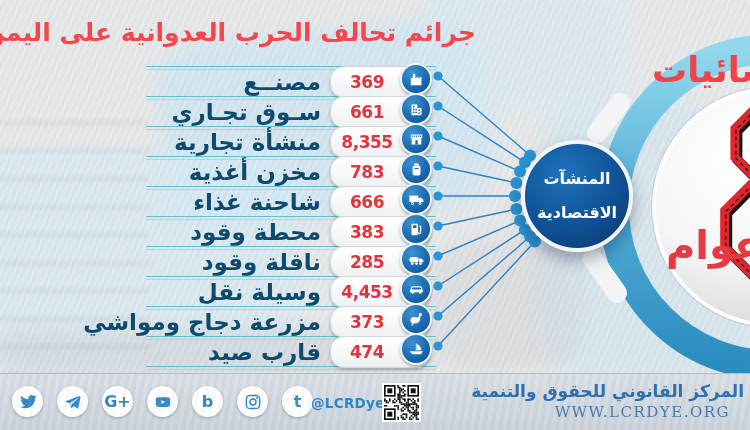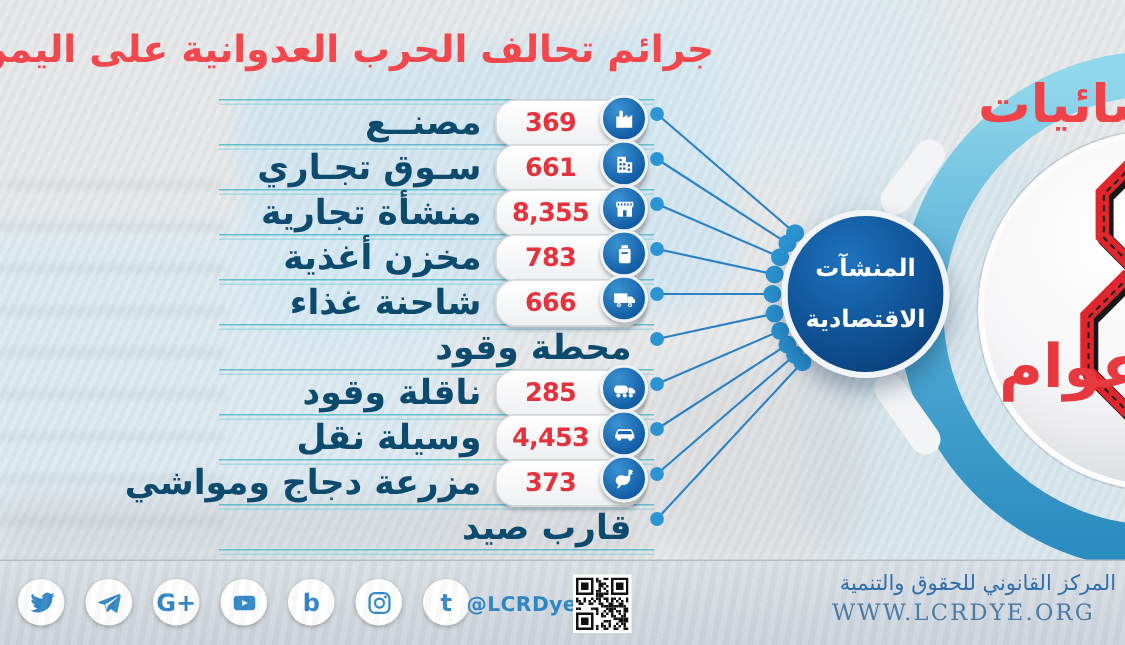--- a/index.html
+++ b/index.html
@@ -49,21 +49,21 @@
   #footer::after{content:"";position:absolute;inset:0;pointer-events:none;
        background:repeating-linear-gradient(100deg,rgba(255,255,255,.06) 0 4px,rgba(110,118,126,.05) 4px 8px);}
   #social{position:absolute;left:12px;top:12px;display:flex;gap:14px;align-items:center;}
   .soc{width:31px;height:31px;border-radius:50%;background:#fff;box-shadow:0 1px 3px rgba(0,0,0,.28);
        display:flex;align-items:center;justify-content:center;color:#2f86c5;font-weight:bold;font-size:16px;line-height:1;}
   .soc svg{width:18px;height:18px;display:block;}
   #handle{position:absolute;left:311px;top:21px;color:#2f86c5;font-weight:bold;font-size:13.5px;letter-spacing:.3px;z-index:5;}
   #qr{position:absolute;left:382px;top:9px;width:39px;height:39px;background:#fff;padding:2px;box-sizing:border-box;z-index:5;}
   #qr svg{width:100%;height:100%;display:block;}
   #org{position:absolute;right:6px;top:7px;text-align:right;z-index:5;}
-  #org .name{font-size:14px;font-weight:normal;color:#2e6fad;white-space:nowrap;}
+  #org .name{font-size:17px;font-weight:bold;color:#2e6fad;white-space:nowrap;}
   #org .site{font-family:"DejaVu Serif",serif;font-size:15px;color:#4a7ba6;letter-spacing:1.5px;margin-top:2px;padding-right:14px;text-align:right;}
 </style>
 </head>
 <body>
 
 <div id="stage">
   <div class="patch p1"></div>
   <div class="patch p2"></div>
   <div class="patch p3"></div>
   <div class="patch p4"></div>
@@ -227,20 +227,30 @@
               <circle fill="#fff" cx="6.5" cy="17.5" r="2"></circle>
               <circle fill="#fff" cx="17" cy="17.5" r="2"></circle>
               <circle fill="#1665ae" cx="6.5" cy="17.5" r=".8"></circle>
               <circle fill="#1665ae" cx="17" cy="17.5" r=".8"></circle>
             </svg>
           </span>
         </div>
       </div>
       <div class="row">
         <span class="rlabel" dir="rtl">محطة وقود</span>
+        <div class="pill">
+          <span class="num">383</span>
+          <span class="icircle">
+            <svg viewBox="0 0 24 24">
+              <rect fill="#fff" x="5" y="4" width="9" height="16" rx="1.2"></rect>
+              <rect fill="#1665ae" x="7" y="6" width="5" height="4"></rect>
+              <path fill="none" stroke="#fff" stroke-width="1.8" d="M16 7.5h1.8v8.5a1.9 1.9 0 0 1-3.8 0"></path>
+            </svg>
+          </span>
+        </div>
       </div>
       <div class="row">
         <span class="rlabel" dir="rtl">ناقلة وقود</span>
         <div class="pill">
           <span class="num">285</span>
           <span class="icircle">
             <svg viewBox="0 0 24 24">
               <rect fill="#fff" x="2" y="8.5" width="13" height="7.5" rx="3.7"></rect>
               <path fill="#fff" d="M15.5 10.5h3.4l2.9 3v2.5h-6.3z"></path>
               <circle fill="#fff" cx="6" cy="17.8" r="1.9"></circle>
@@ -268,20 +278,30 @@
           <span class="num">373</span>
           <span class="icircle">
             <svg viewBox="0 0 24 24">
               <path fill="#fff" d="M15.5 3.6c.5-1 1.8-1.1 2.4-.2.9-.3 1.9.5 1.7 1.5l-1.3.6 1.2.8c-.2.9-1.2 1.4-2 1.1l-.4 1.4c.5 3-.4 5.8-2.7 7.4-1.5 1-3.4 1.4-5.4 1.2L6 20.5H4.6l1.5-3.3c-1.7-1-2.8-2.6-2.6-4.6.3-2.8 2.9-4.6 5.7-4.3 2.4.2 4.3 1.7 6.3-.1z"></path>
             </svg>
           </span>
         </div>
       </div>
       <div class="row">
         <span class="rlabel" dir="rtl">قارب صيد</span>
+        <div class="pill">
+          <span class="num">474</span>
+          <span class="icircle">
+            <svg viewBox="0 0 24 24">
+              <path fill="#fff" d="M2.5 14.5h19l-3.6 4.3H6z"></path>
+              <path fill="#fff" d="M12.3 4.2c3.8 1.2 6.3 4.6 6.6 8.8h-6.6z"></path>
+              <rect fill="#fff" x="11" y="3.5" width="1" height="10"></rect>
+            </svg>
+          </span>
+        </div>
       </div>
     </div>
 
   <div id="badge" dir="rtl">
     <span>المنشآت</span>
     <span>الاقتصادية</span>
   </div>
 
   <div id="stat-top" dir="rtl">إحصائيات</div>
   <div id="years" dir="rtl">أعوام</div>

